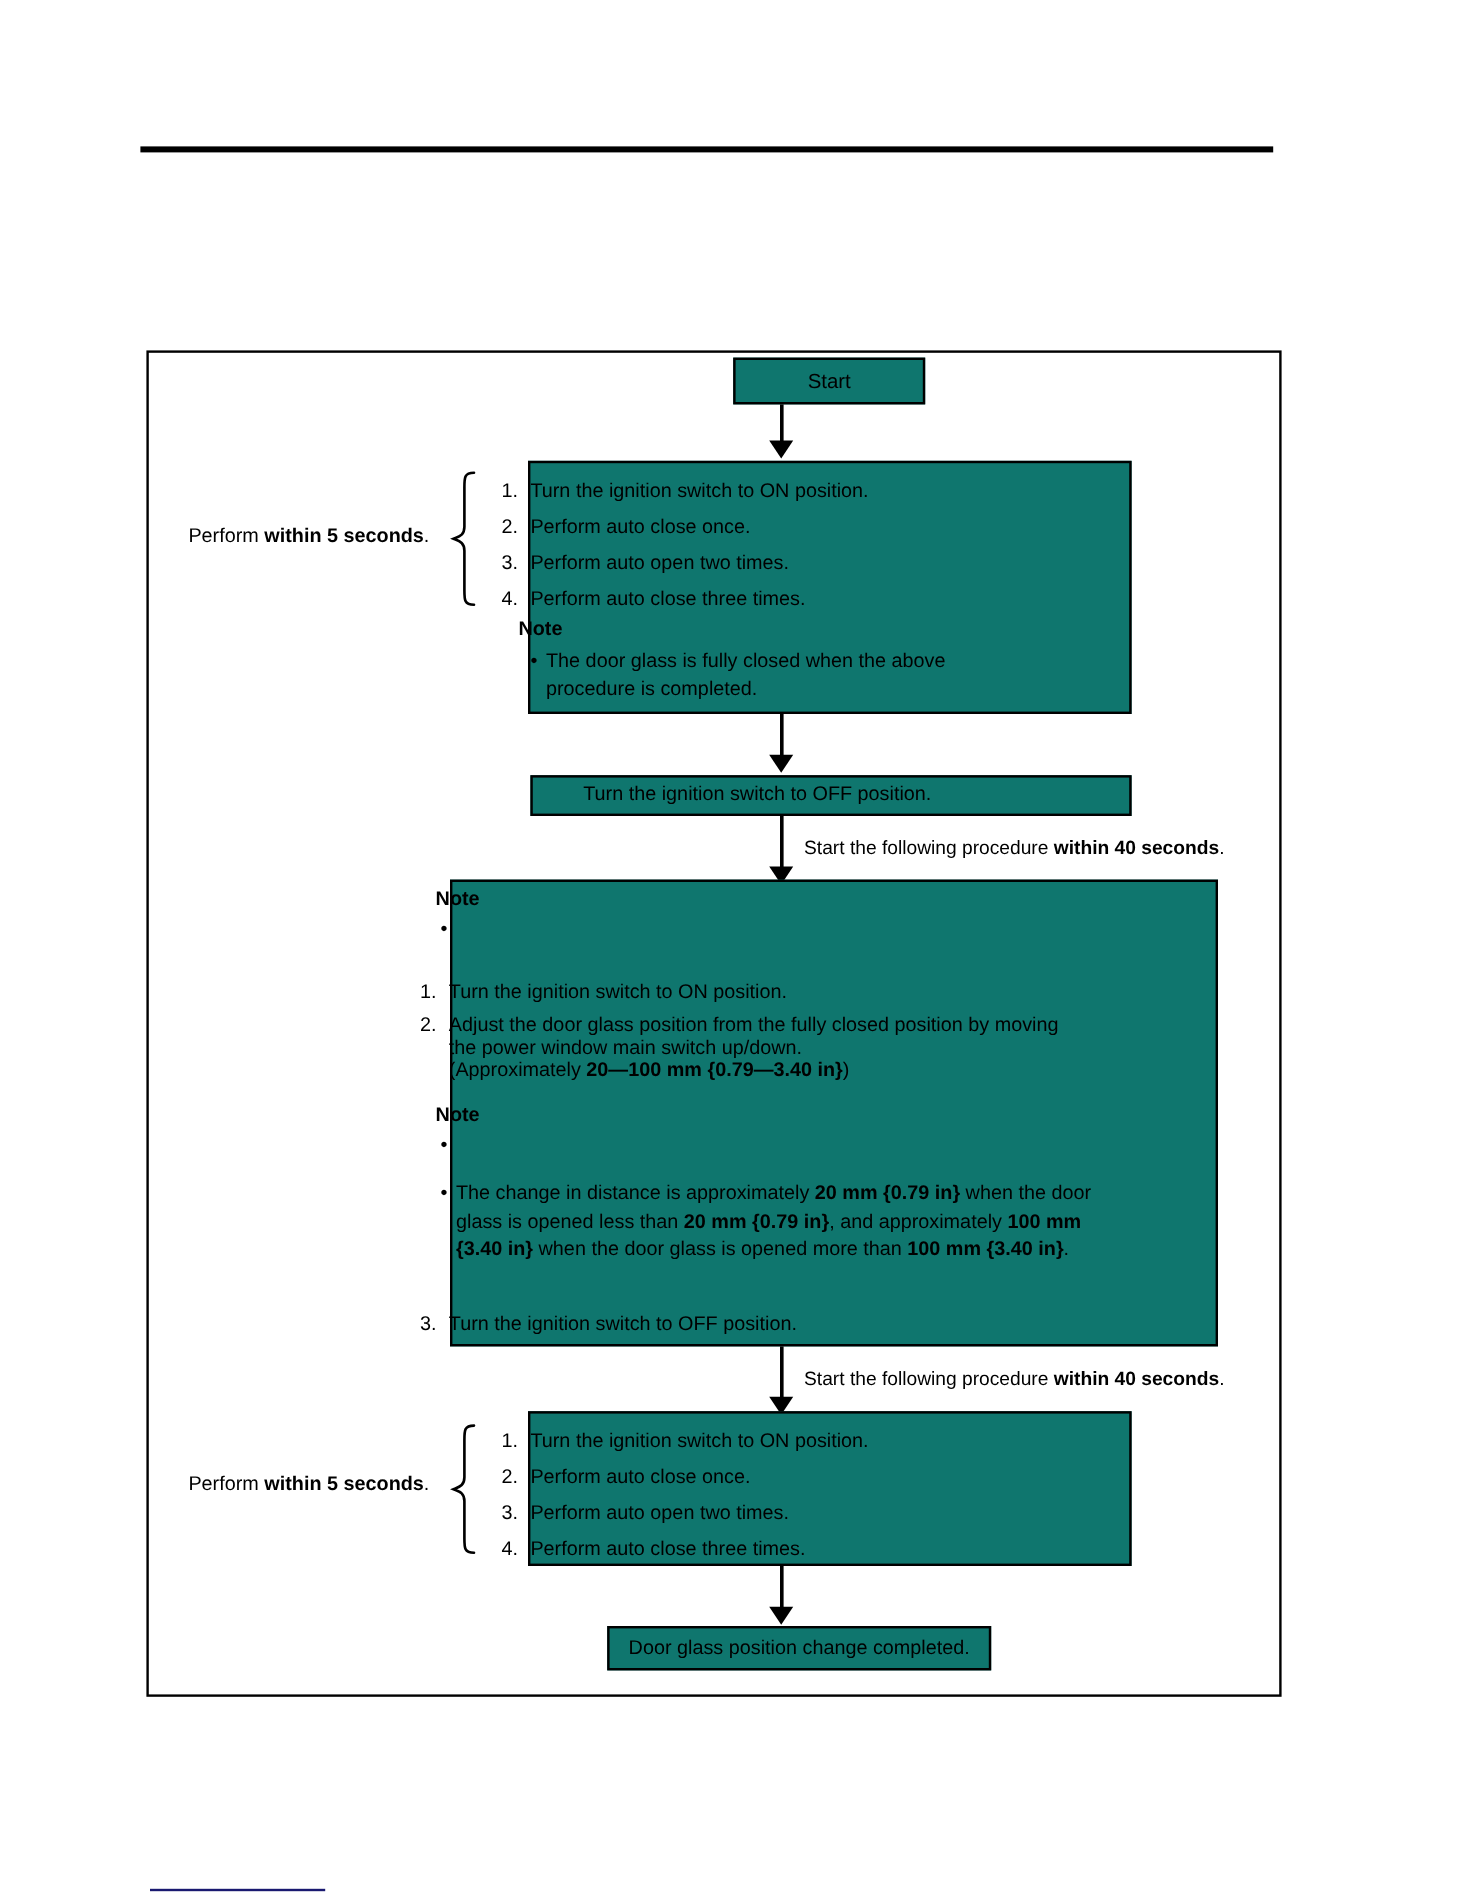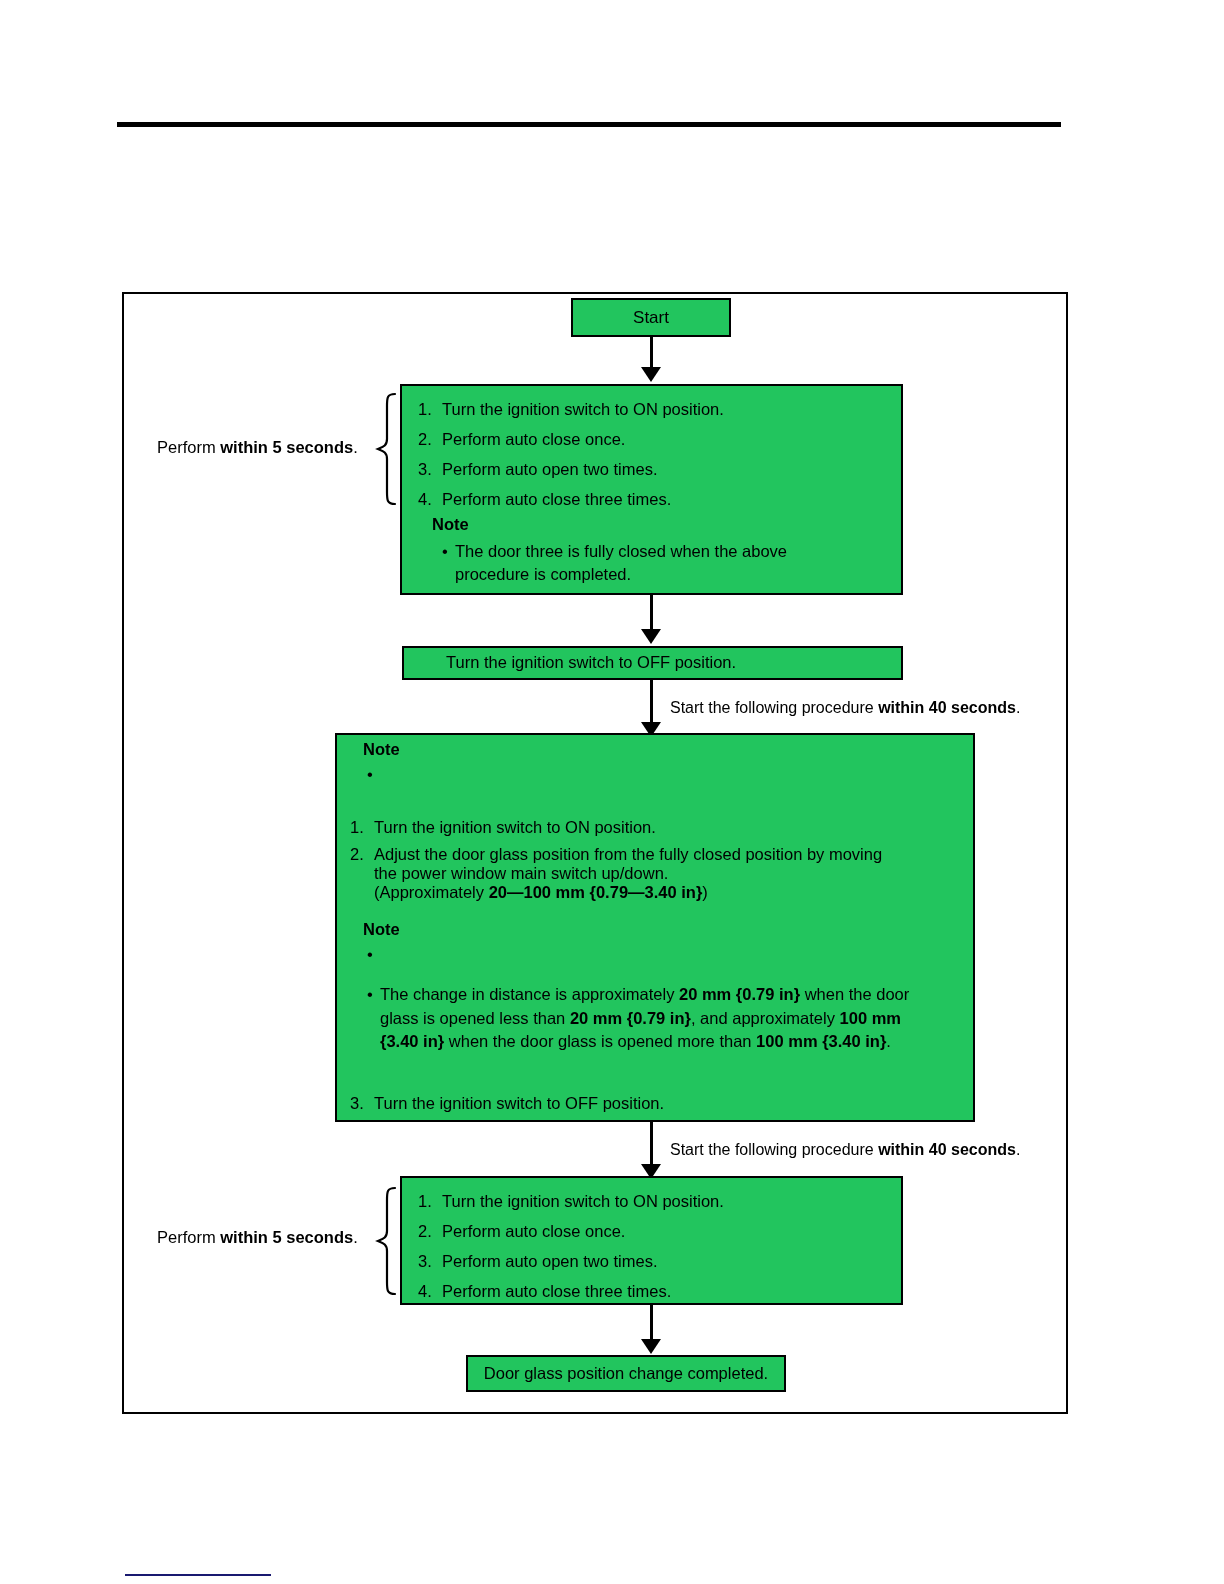--- a/index.html
+++ b/index.html
@@ -45,21 +45,22 @@
     height: 1122px;
     border: 2px solid #000000;
     box-sizing: border-box;
   }
 
   
   .flow-box {
     position: absolute;
     border: 2px solid #000000;
     box-sizing: border-box;
-    background: #22c55e;
+    background: #0f766e;
+    margin-left: 40px;
   }
 
   .box-center {
     display: flex;
     align-items: center;
     justify-content: center;
   }
 
   
   .vline {
@@ -173,21 +174,21 @@
   <div class="num-row" style="margin-bottom:0;">
     <span class="num-idx">4.</span>
     <span class="num-txt">Perform auto close three times.</span>
   </div>
 </div>
 
 <div style="position:absolute; left:432px; top:515px; width:400px;">
   <div class="note-head">Note</div>
   <div class="bullet-row" style="margin-left:10px; margin-top:6px;">
     <span class="bullet-dot">•</span>
-    <span class="bullet-txt">The door three is fully closed when the above procedure is completed.</span>
+    <span class="bullet-txt">The door glass is fully closed when the above procedure is completed.</span>
   </div>
 </div>
 
 <div class="vline" style="left:650px; top:595px; width:3px; height:36px;"></div>
 <div class="arrowhead" style="left:641px; top:629px;"></div>
 
 <div class="flow-box" style="left:402px; top:646px; width:501px; height:34px; display:flex; align-items:center;">
   <span class="t16" style="margin-left:42px;">Turn the ignition switch to OFF position.</span>
 </div>
 

